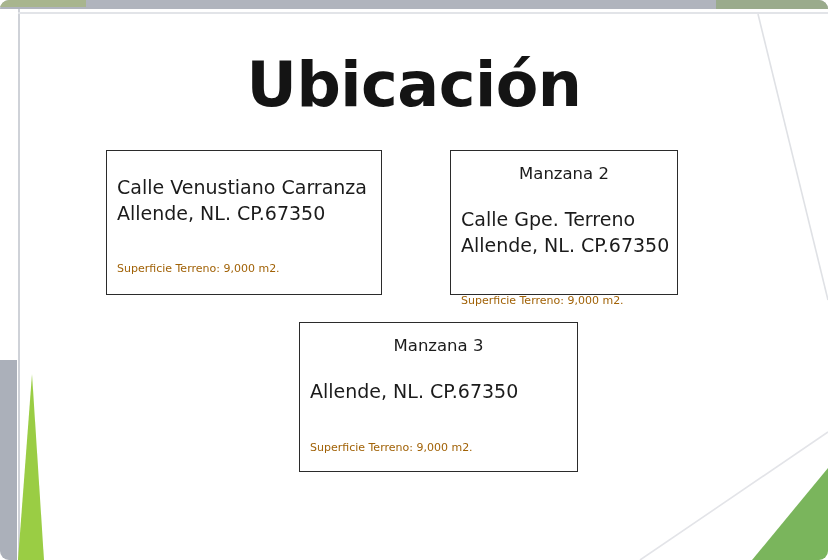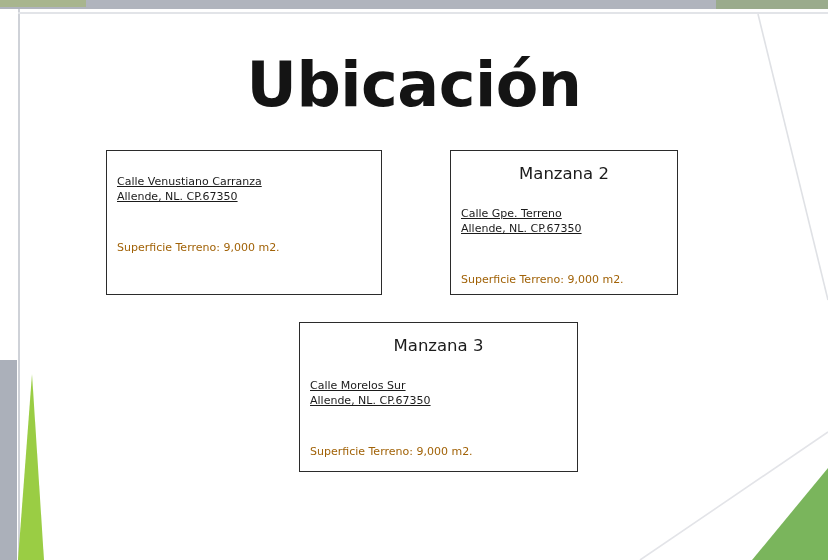--- a/index.html
+++ b/index.html
@@ -7,20 +7,21 @@
     padding: 0;
     background: #ffffff;
   }
   #slide {
     position: relative;
     width: 828px;
     height: 560px;
     background: #ffffff;
     overflow: hidden;
     font-family: "DejaVu Sans", sans-serif;
+    border-radius: 9px;
   }
 
   
   .deco { position: absolute; pointer-events: none; }
 
   
   .top-bar {
     left: 0; top: 0;
     width: 828px; height: 9px;
     background: #b0b4bd;
@@ -98,26 +99,25 @@
     padding: 0;
   }
   .box-title {
     text-align: center;
     font-size: 16.5px;
     color: #1b1b1b;
     margin-top: 14px;
     line-height: 1.1;
   }
   .box-body {
-    font-size: 11px;
+    font-size: 19px;
     color: #1b1b1b;
     line-height: 1.35;
     padding-left: 10px;
     margin-top: 24px;
-    text-decoration: underline;
   }
   .box-area {
     font-size: 11px;
     color: #a16207;
     padding-left: 10px;
     margin-top: 36px;
     line-height: 1.2;
   }
 
   #box1 { left: 106px; top: 150px; width: 276px; height: 145px; }
@@ -165,19 +165,18 @@
     <div class="box-body">
       <div>Calle Gpe. Terreno</div>
       <div>Allende, NL. CP.67350</div>
     </div>
     <div class="box-area">Superficie Terreno: 9,000 m2.</div>
   </div>
 
   <div class="box" id="box3">
     <div class="box-title">Manzana 3</div>
     <div class="box-body">
-      <div>Calle Morelos Sur</div>
       <div>Allende, NL. CP.67350</div>
     </div>
     <div class="box-area">Superficie Terreno: 9,000 m2.</div>
   </div>
 
 </div>
 
 </body></html>

